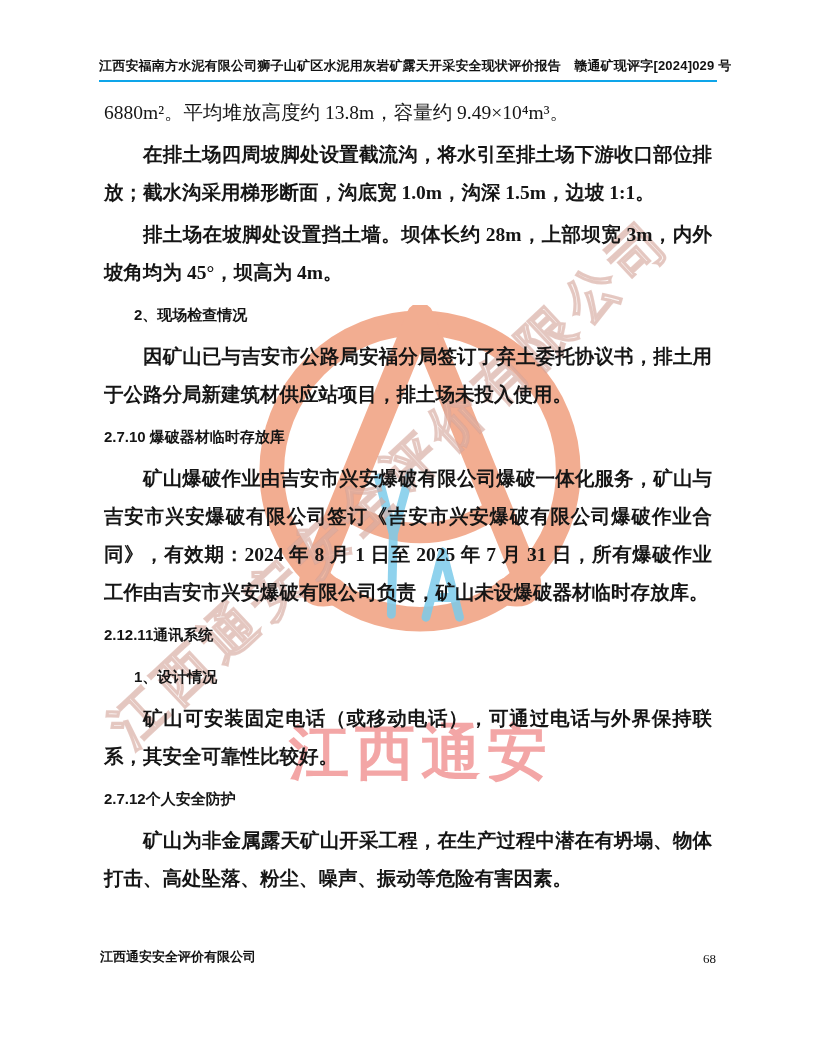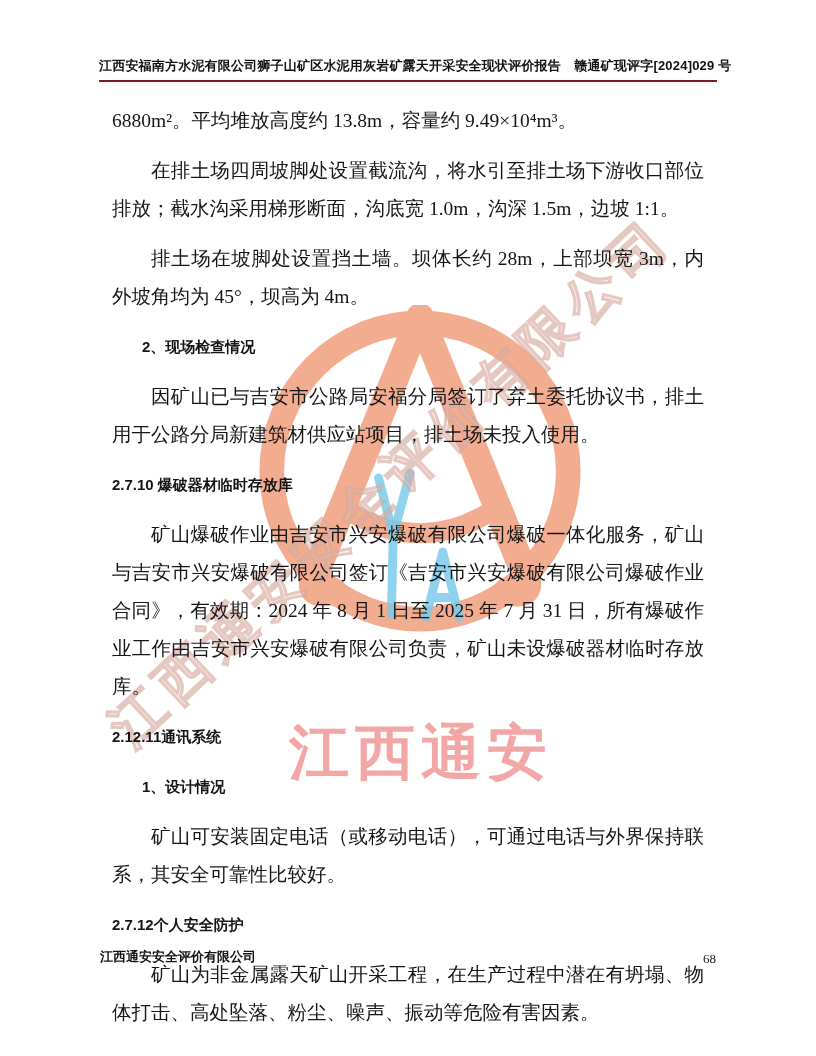--- a/index.html
+++ b/index.html
@@ -26,28 +26,28 @@
     font-size:60px; line-height:66px; letter-spacing:6px; white-space:nowrap;
     color:rgba(232,84,84,0.52);
     margin-top:40px;
   }
 
   
   .header {
     position:absolute; left:99px; top:57px; width:618px; z-index:2;
     font-family:"Liberation Sans","DejaVu Sans",sans-serif; font-weight:bold;
     font-size:13px; letter-spacing:0.2px; color:#111;
-    border-bottom:2px solid #7f1d1d; padding-bottom:5px; white-space:nowrap;
+    border-bottom:2px solid #0ea5e9; padding-bottom:5px; white-space:nowrap;
   }
   .body-text {
     position:absolute; left:100px; top:90px; width:616px; z-index:2;
     text-align:justify;
   }
-  .body-text p { margin:12px; font-size:19.5px; line-height:38px; }
-  .body-text p.indent { text-indent:2em; }
+  .body-text p { margin:4px; font-size:19.5px; line-height:38px; }
+  .body-text p.indent { text-indent:2em;font-weight:bold; }
   .body-text p.bold, .body-text p.bold-indent {
     font-family:"Liberation Sans","DejaVu Sans",sans-serif;
     font-weight:bold; font-size:15px;
   }
   .body-text p.bold-indent { text-indent:2em; }
 
   .footer-company {
     position:absolute; left:100px; top:948px; z-index:2;
     font-family:"Liberation Sans","DejaVu Sans",sans-serif;
     font-weight:bold; font-size:13px; color:#111;

